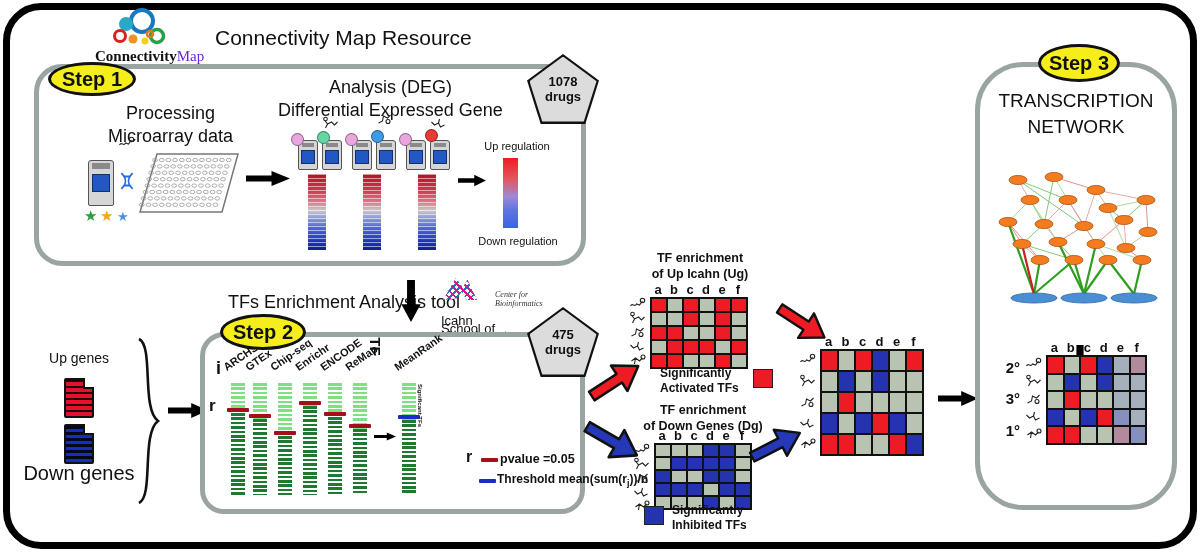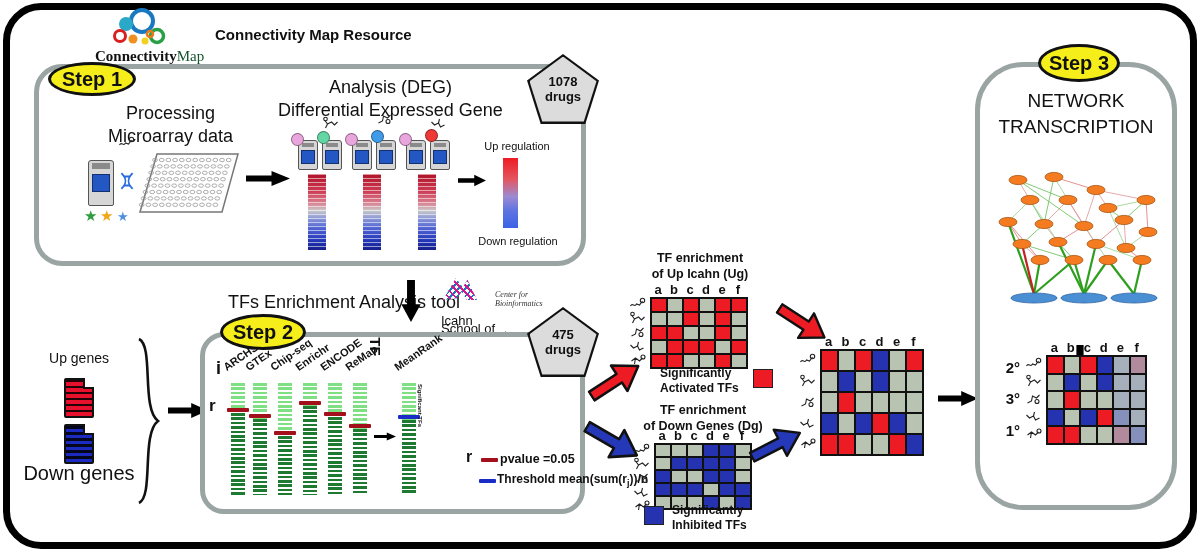--- a/index.html
+++ b/index.html
@@ -63,23 +63,23 @@
 <div class="abs" style="left:95px;top:8px;width:110px;height:52px">
   <svg width="110" height="38" viewBox="0 0 110 38">
     <circle cx="47" cy="13" r="11" fill="none" stroke="#1878c0" stroke-width="4"></circle>
     <circle cx="31" cy="16" r="7" fill="#2aa8c8"></circle>
     <circle cx="25" cy="28" r="5.5" fill="none" stroke="#d82020" stroke-width="3"></circle>
     <circle cx="38" cy="31" r="4.5" fill="#f09020"></circle>
     <circle cx="62" cy="28" r="6.5" fill="none" stroke="#28a048" stroke-width="3.5"></circle>
     <circle cx="50" cy="33" r="3.5" fill="#f0d020"></circle>
     <circle cx="55" cy="26" r="3" fill="none" stroke="#e87818" stroke-width="2.5"></circle>
   </svg>
-  <div style="font-family:'Liberation Serif',serif;font-size:15px;margin-top:-2px"><b>Connectivity</b><span style="color:#14532d">Map</span></div>
-</div>
-<div class="abs" style="left:215px;top:26px;font-size:15px;font-weight:bold">Connectivity Map Resource</div>
+  <div style="font-family:'Liberation Serif',serif;font-size:15px;margin-top:-2px"><b>Connectivity</b><span style="color:#6d28d9">Map</span></div>
+</div>
+<div class="abs" style="left:215px;top:26px;font-size:21px;font-weight:normal">Connectivity Map Resource</div>
 
 <div class="stepbox" style="left:34px;top:64px;width:552px;height:202px"></div>
 <div class="badge" style="left:48px;top:62px;width:88px;height:34px;font-size:20px">Step 1</div>
 <div class="pent-o" style="left:527px;top:54px;width:72px;height:70px">
   <div class="pent-i">
       <span>1078</span>
       <span>drugs</span>
     </div>
 </div>
 
@@ -634,22 +634,22 @@
           <div class="cell" style="height: 21px; background: rgb(38, 51, 176);"></div>
         </div>
       </div>
     </div>
   </div>
 <div class="ar ar-r" style="left:938px;top:390px;width:40px;height:17px"></div>
 
 <div class="stepbox" style="left:975px;top:62px;width:202px;height:448px;border-radius:48px"></div>
 <div class="badge" style="left:1038px;top:44px;width:82px;height:38px;font-size:20px">Step 3</div>
 <div class="abs ctr" style="left:984px;top:88px;width:184px;font-size:19px;line-height:26px">
+  <div>TRANSCRIPTION</div>
   <div>NETWORK</div>
-  <div>TRANSCRIPTION</div>
 </div>
 <svg class="abs" id="network" style="left:996px;top:170px" width="170" height="148" viewBox="0 0 170 148">
     <line x1="22" y1="10" x2="34" y2="30" stroke="#e2a0a0" stroke-width="0.9"></line>
     <line x1="22" y1="10" x2="72" y2="30" stroke="#74c468" stroke-width="0.9"></line>
     <line x1="58" y1="7" x2="72" y2="30" stroke="#9fd694" stroke-width="0.9"></line>
     <line x1="58" y1="7" x2="100" y2="20" stroke="#df8585" stroke-width="0.9"></line>
     <line x1="100" y1="20" x2="112" y2="38" stroke="#e2a0a0" stroke-width="0.9"></line>
     <line x1="34" y1="30" x2="48" y2="54" stroke="#74c468" stroke-width="0.9"></line>
     <line x1="34" y1="30" x2="12" y2="52" stroke="#9fd694" stroke-width="0.9"></line>
     <line x1="72" y1="30" x2="88" y2="56" stroke="#df8585" stroke-width="0.9"></line>

